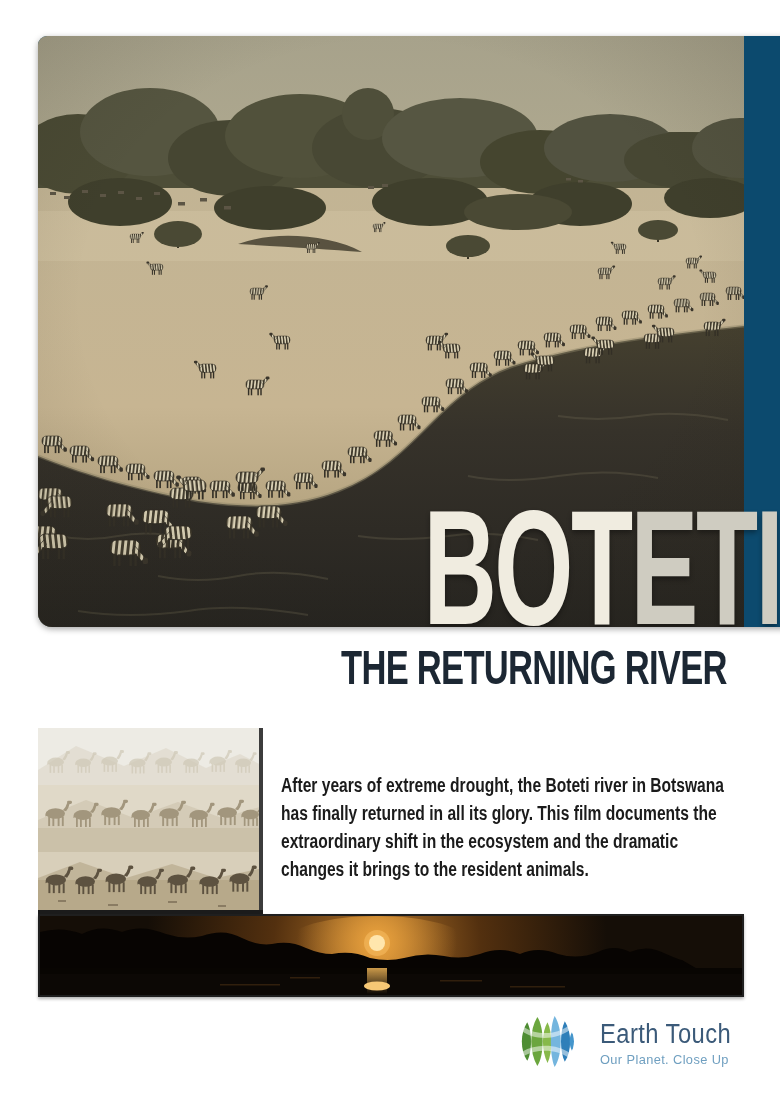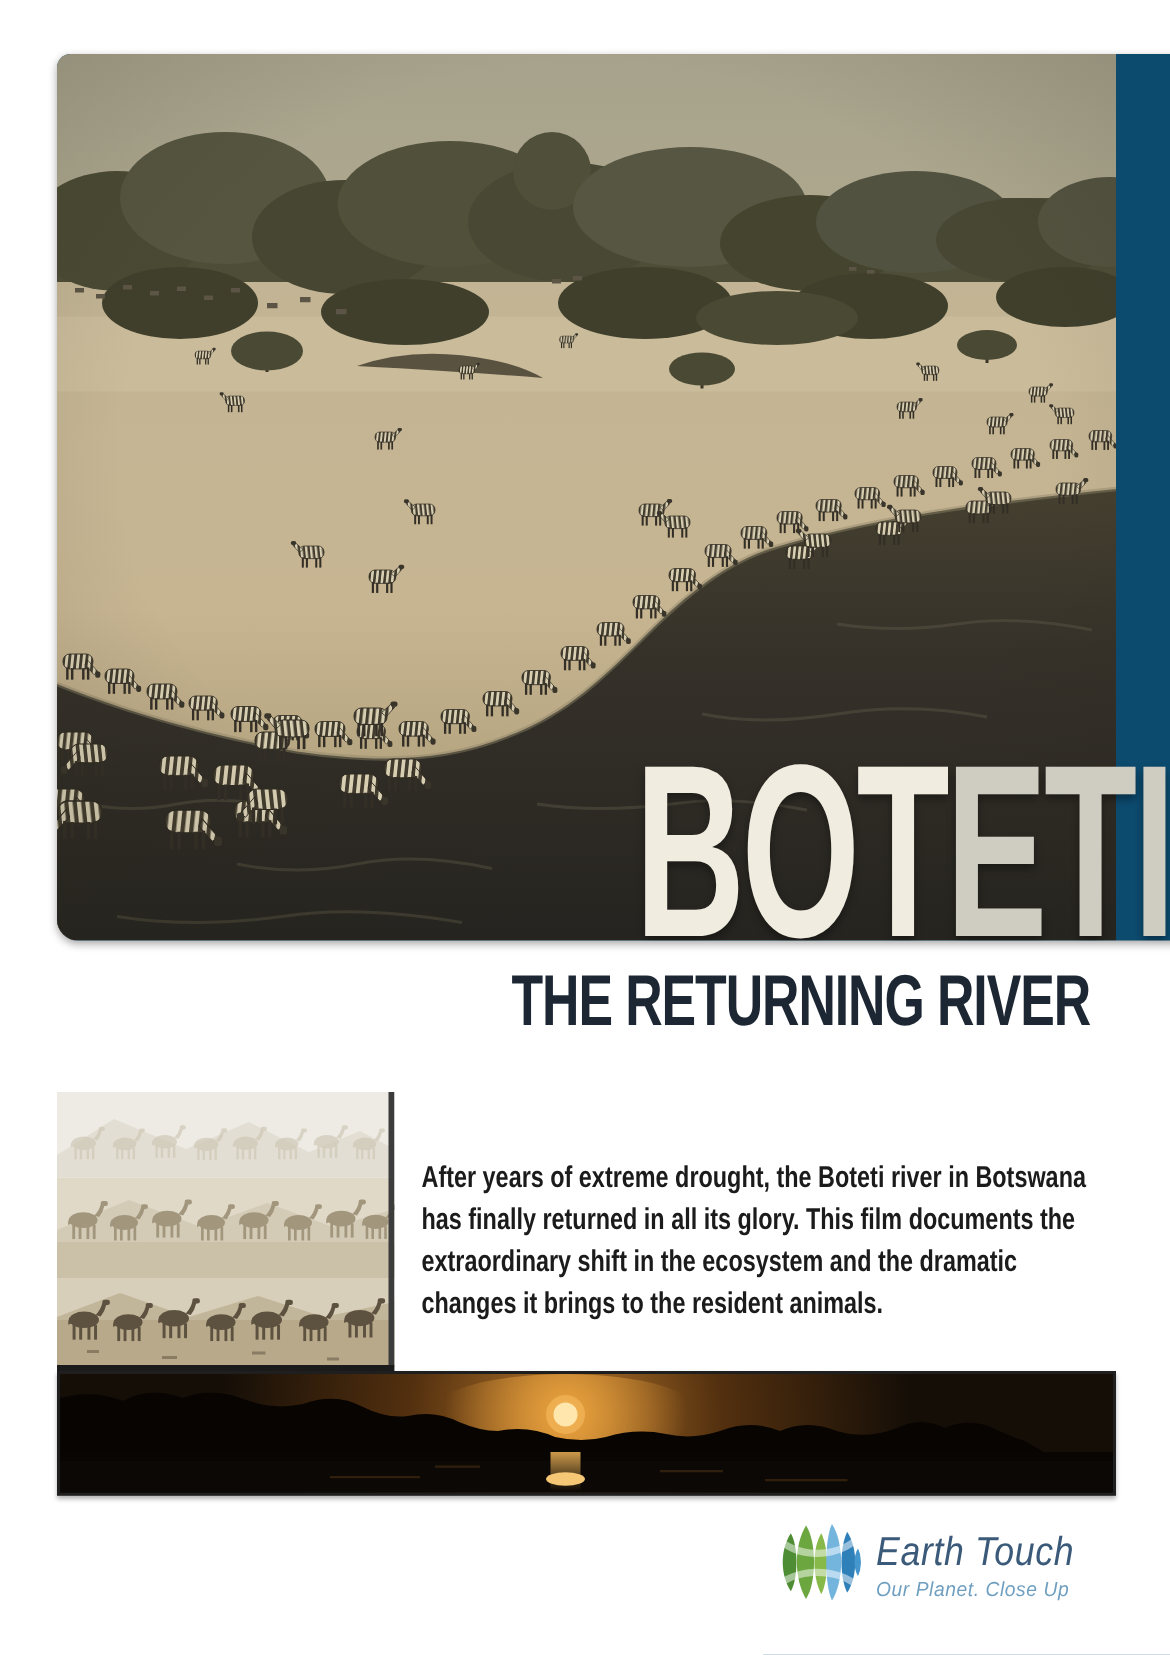--- a/index.html
+++ b/index.html
@@ -38,21 +38,21 @@
   .synopsis .sline{white-space:nowrap;transform:scaleX(.78);transform-origin:0 50%;height:28px;}
 
   
   .sunset{position:absolute;left:38px;top:914px;width:706px;height:83px;box-sizing:border-box;
         border:2px solid #1f1f1f;background:#120c07;box-shadow:0 2px 3px rgba(0,0,0,.3);}
   .sunset svg{display:block;width:702px;height:79px;}
 
   
   .brand{position:absolute;left:518px;top:1013px;display:flex;align-items:flex-start;}
   .brand-mark{width:57px;height:57px;flex:0 0 auto;}
-  .brand-text{margin-left:9px;padding-top:8px;font-style:italic;}
+  .brand-text{margin-left:25px;padding-top:8px;}
   .brand-name{font-size:27px;line-height:1;color:#3b5a79;letter-spacing:.5px;white-space:nowrap;
         transform:scaleX(.88);transform-origin:0 0;}
   .brand-tagline{font-size:13.5px;margin-top:4px;color:#6f9fc0;letter-spacing:.4px;white-space:nowrap;
         transform:scaleX(.95);transform-origin:0 0;}
 </style>
 </head>
 <body>
 
 <div class="page">
 

